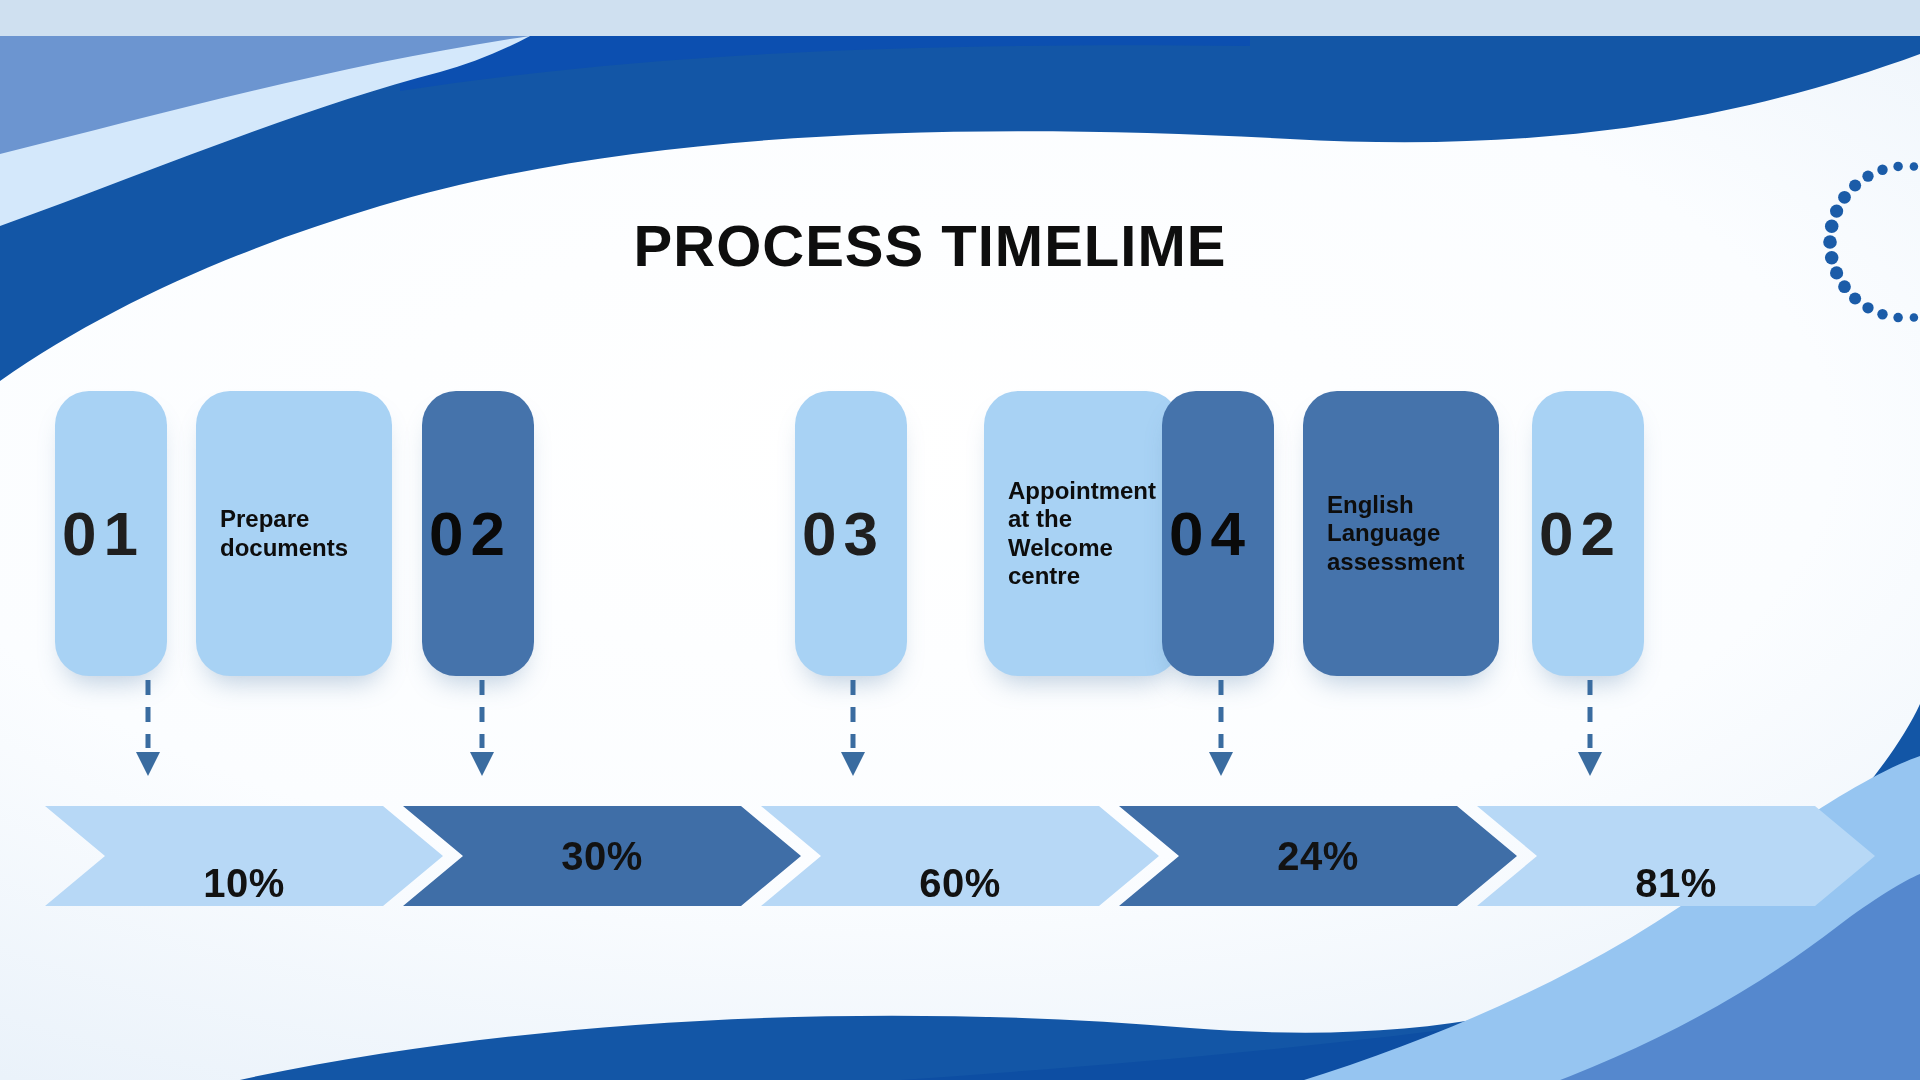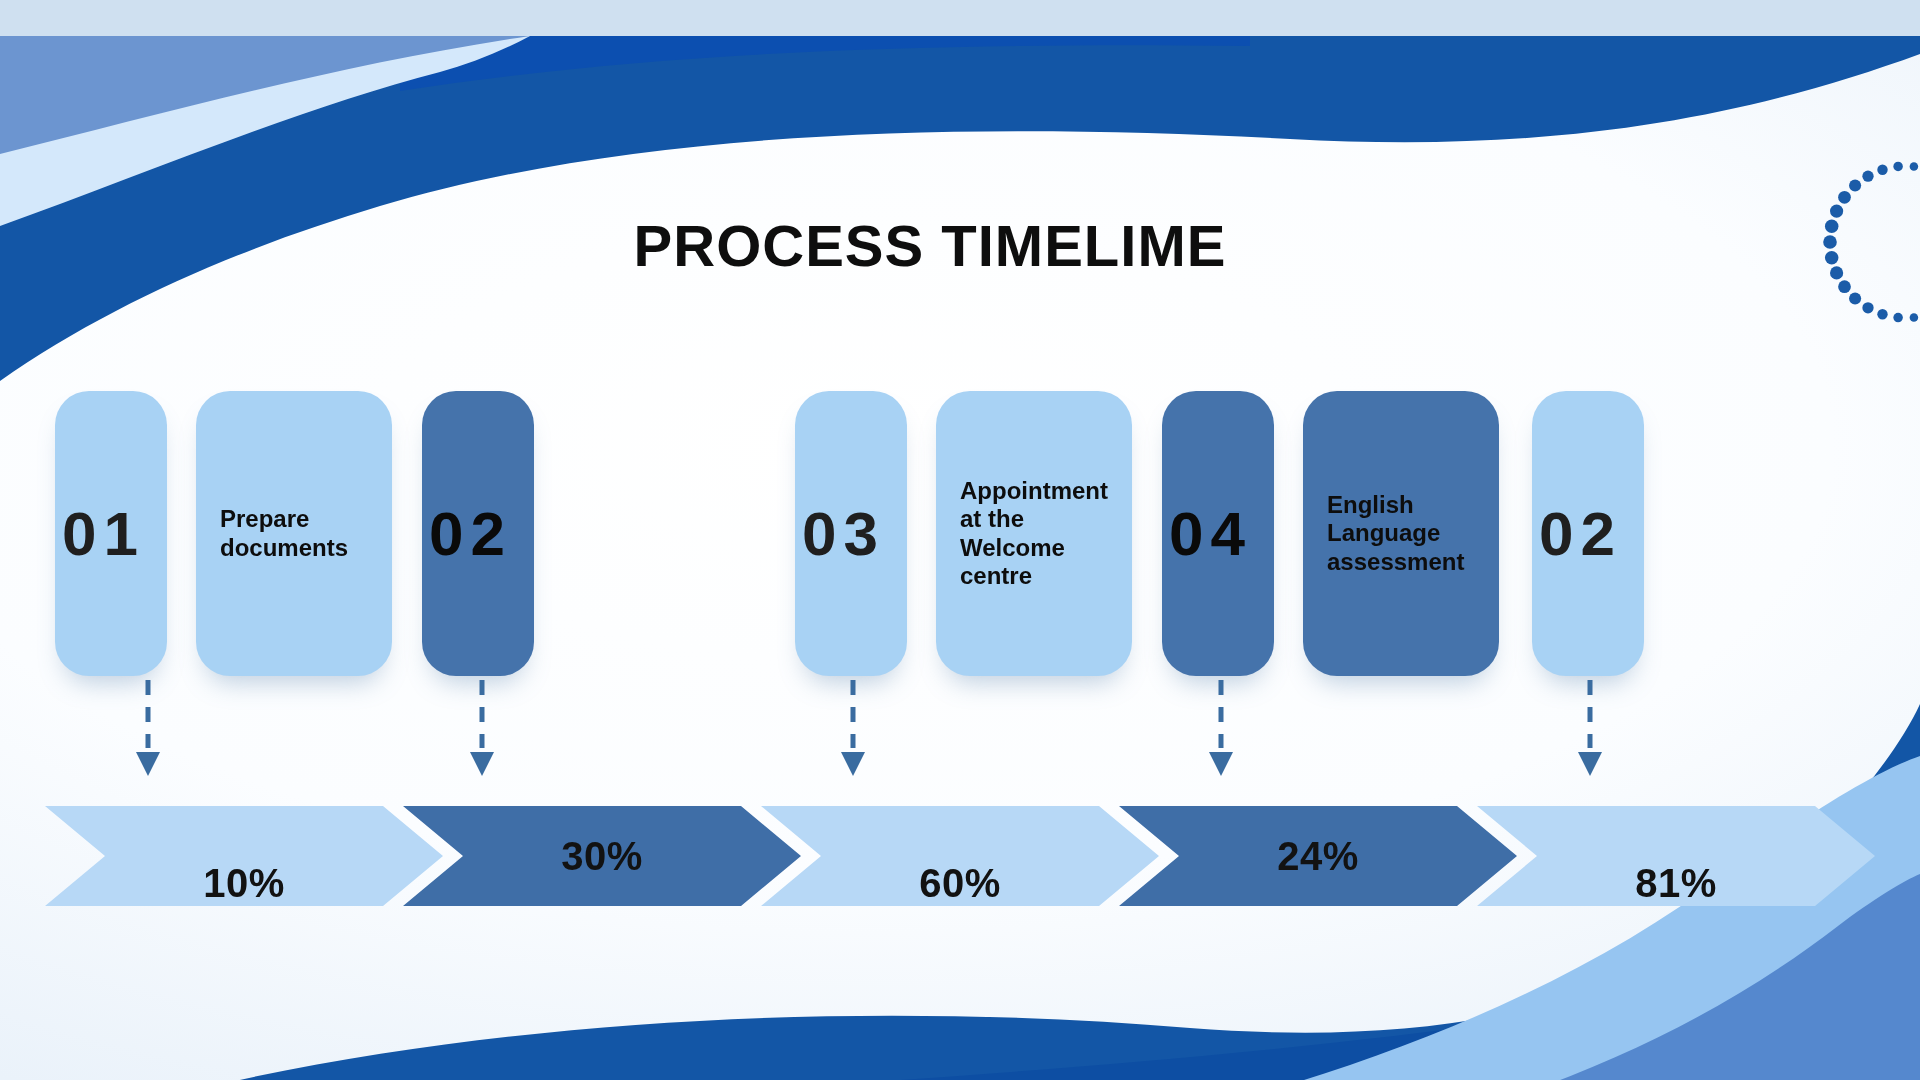--- a/index.html
+++ b/index.html
@@ -110,21 +110,21 @@
       <span class="step-label">Prepare documents</span>
     </div>
 
   <div class="num-card dark" style="left:422px">
       <span class="step-number">02</span>
     </div>
 
   <div class="num-card light" style="left:795px">
       <span class="step-number">03</span>
     </div>
-  <div class="label-card light" style="left:936px">
+  <div class="label-card light" style="left:984px">
       <span class="step-label">Appointment at the Welcome centre</span>
     </div>
 
   <div class="num-card dark" style="left:1162px">
       <span class="step-number">04</span>
     </div>
   <div class="label-card dark" style="left:1303px">
       <span class="step-label">English Language assessment</span>
     </div>
 

